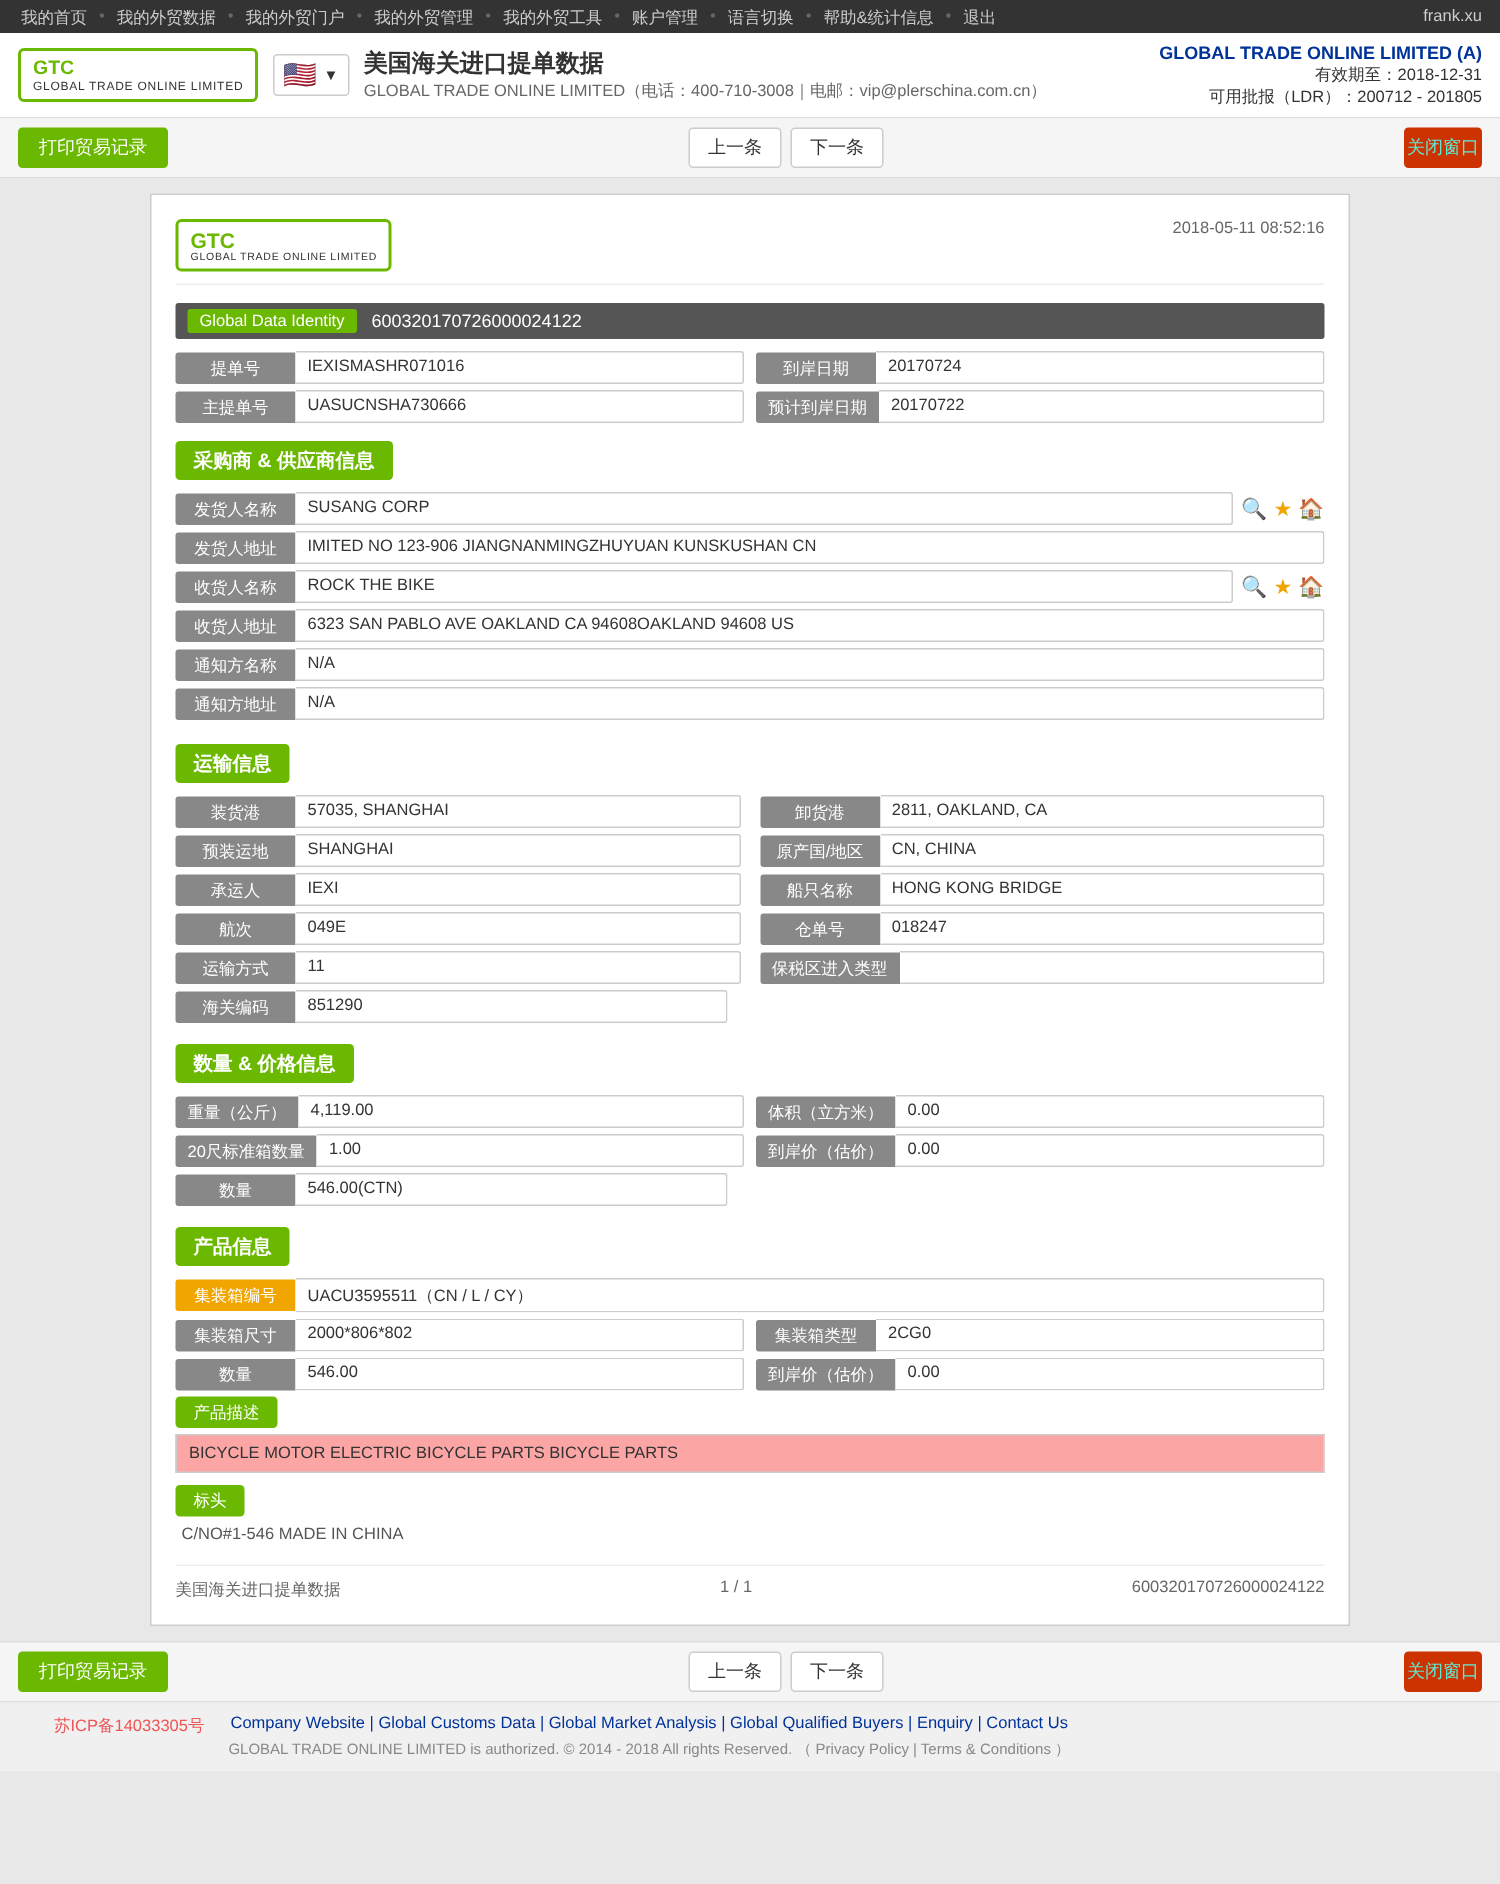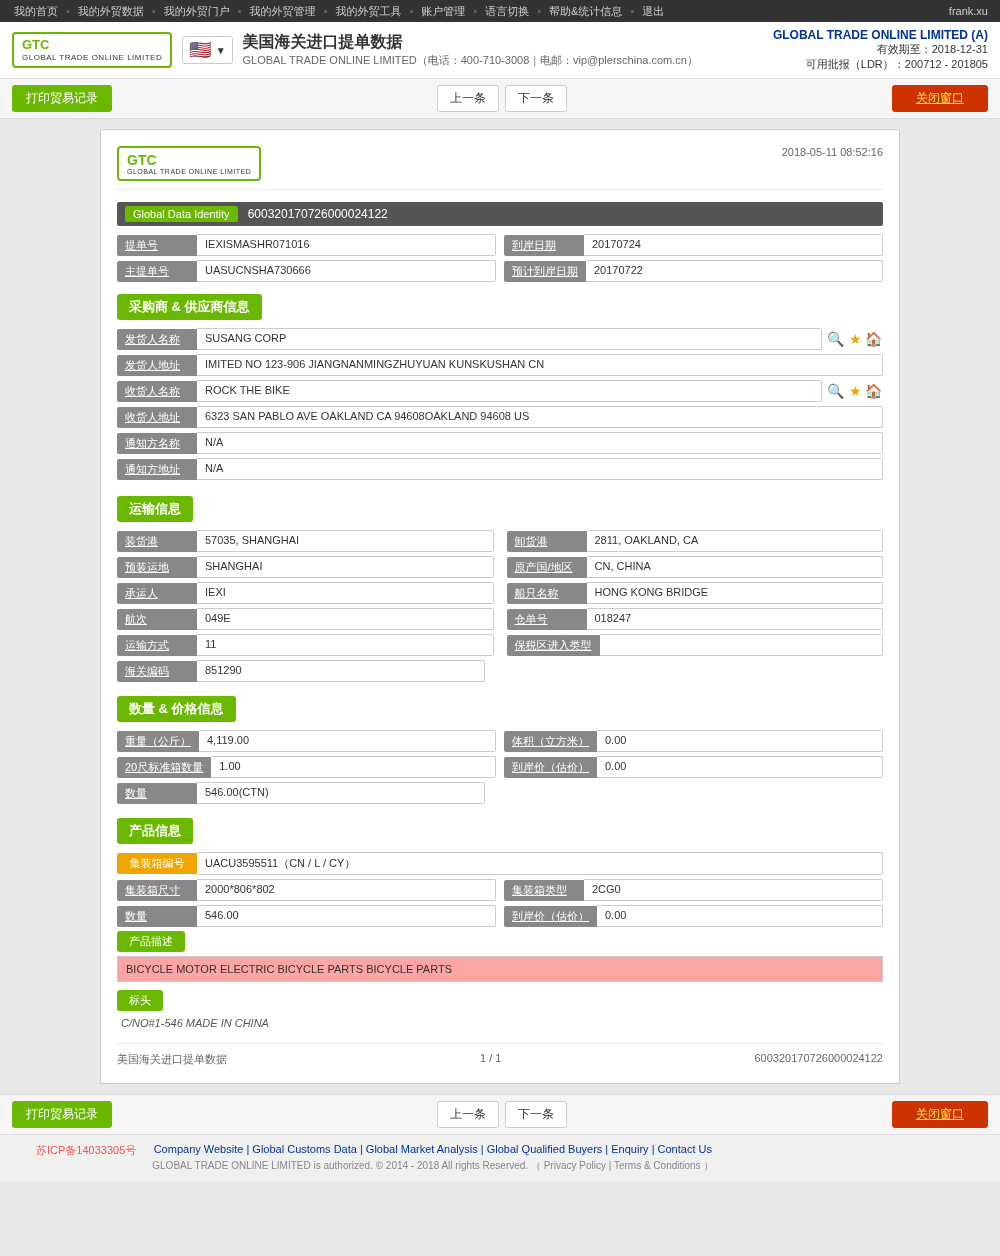--- a/index.html
+++ b/index.html
@@ -67,22 +67,22 @@
     }
     .btn-print {
       background: #6bb800; color: #fff; border: none;
       padding: 5px 14px; border-radius: 3px; cursor: pointer; font-size: 12px;
     }
     .btn-nav {
       background: #fff; color: #333; border: 1px solid #ccc;
       padding: 4px 12px; border-radius: 3px; cursor: pointer; font-size: 12px;
     }
     .btn-close {
-      background: #cc3300; color: #fde047; border: none;
-      padding: 5px 24px; border-radius: 3px; cursor: pointer; font-size: 12px; text-decoration: underline;
+      background: #cc3300; color: #5eead4; border: none;
+      padding: 5px 2px; border-radius: 3px; cursor: pointer; font-size: 12px;
     }
     .nav-btns { display: flex; gap: 6px; }
 
     
     .main-content {
       margin: 10px auto;
       max-width: 800px;
       background: #fff;
       border: 1px solid #ccc;
       padding: 16px;
@@ -131,23 +131,23 @@
       display: flex;
       align-items: center;
       gap: 0;
     }
     .field-label {
       background: #888;
       color: #fff;
       padding: 3px 8px;
       font-size: 11px;
       min-width: 80px;
+      text-align: center;
       border-radius: 2px 0 0 2px;
       white-space: nowrap;
-      text-decoration: underline;
     }
     .field-value {
       border: 1px solid #ccc;
       border-left: none;
       padding: 3px 8px;
       font-size: 11px;
       flex: 1;
       background: #fff;
       border-radius: 0 2px 2px 0;
       min-height: 22px;
@@ -245,21 +245,20 @@
     }
     .btn-marks {
       background: #6bb800; color: #fff; border: none;
       padding: 3px 12px; border-radius: 3px; cursor: pointer; font-size: 11px;
       margin-top: 4px; margin-bottom: 4px; display: inline-block;
     }
     .marks-value {
       font-size: 11px;
       padding: 2px 4px;
       color: #555;
-      font-style: italic;
     }
 
     .toolbar-bottom {
       background: #f5f5f5;
       padding: 6px 12px;
       display: flex;
       align-items: center;
       justify-content: space-between;
       border-top: 1px solid #ddd;
       border-bottom: 1px solid #ddd;

